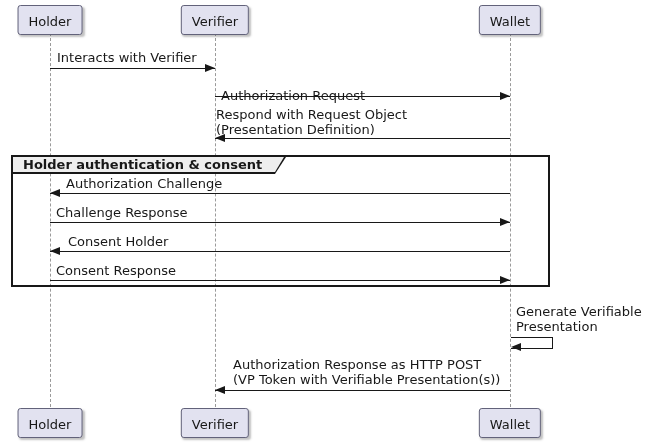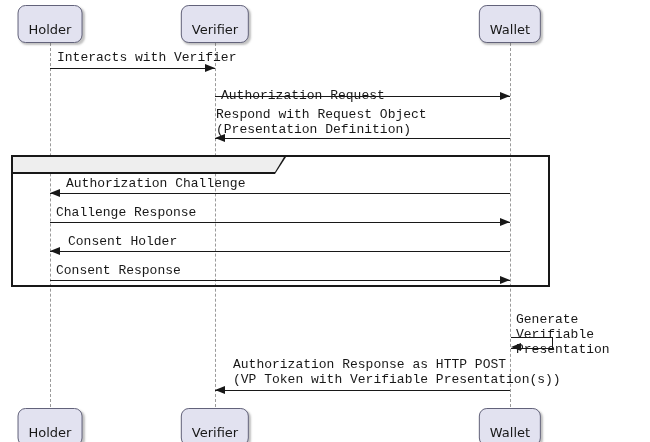--- a/index.html
+++ b/index.html
@@ -4,25 +4,25 @@
 <style>
   html,body{margin:0;padding:0;background:#fff;}
   #canvas{
     position:relative;width:650px;height:442px;background:#ffffff;
     font-family:"DejaVu Sans","Liberation Sans",sans-serif;
     font-size:13px;color:#181818;overflow:hidden;
   }
   .lifeline{position:absolute;top:33px;height:374px;width:0;border-left:1px dashed #9a9a9a;}
   .actor-box{
     position:absolute;transform:translateX(-50%);
-    background:#E2E2F0;border:1px solid #62627a;border-radius:8px;
-    padding:16px 10px 5px 10px;box-shadow:2px 2px 2px rgba(80,80,80,0.35);
+    background:#E2E2F0;border:1px solid #62627a;border-radius:3px;
+    padding:8px 10px 5px 10px;box-shadow:2px 2px 2px rgba(80,80,80,0.35);
     white-space:nowrap;z-index:3;
   }
-  .msg-label{position:absolute;white-space:pre-line;line-height:15px;z-index:2;font-family:Liberation Mono, monospace;}
+  .msg-label{position:absolute;white-space:pre-line;line-height:15px;z-index:2;}
   .msg-line{position:absolute;height:0;border-top:1px solid #181818;z-index:2;}
   .head-r{position:absolute;width:0;height:0;border-top:4px solid transparent;border-bottom:4px solid transparent;border-left:10px solid #181818;z-index:2;}
   .head-l{position:absolute;width:0;height:0;border-top:4px solid transparent;border-bottom:4px solid transparent;border-right:10px solid #181818;z-index:2;}
   .frame{position:absolute;left:11px;top:155px;width:535px;height:128px;border:2px solid #181818;z-index:1;}
   .frame-tab{position:absolute;left:0;top:0;width:262px;height:15px;background:#EEEEEE;border-bottom:2px solid #181818;}
   .frame-tab-corner-dark{position:absolute;left:262px;top:0;width:0;height:0;border-top:17px solid #181818;border-right:11px solid transparent;}
   .frame-tab-corner-light{position:absolute;left:262px;top:0;width:0;height:0;border-top:15px solid #EEEEEE;border-right:9px solid transparent;}
   .frame-title{position:absolute;left:10px;top:0px;font-weight:bold;white-space:nowrap;}
   .self-loop{position:absolute;left:511px;top:337px;width:41px;height:10px;border-top:1px solid #181818;border-right:1px solid #181818;border-bottom:1px solid #181818;z-index:2;}
 </style>
@@ -32,20 +32,21 @@
 <div id="canvas">
 
   <div class="lifeline" style="left:50px"></div>
   <div class="lifeline" style="left:215px"></div>
   <div class="lifeline" style="left:510px"></div>
 
   <div class="frame">
     <div class="frame-tab"></div>
     <div class="frame-tab-corner-dark"></div>
     <div class="frame-tab-corner-light"></div>
+    <div class="frame-title">Holder authentication &amp; consent</div>
   </div>
 
   <div class="actor-box" style="left:50px;top:5px"><span>Holder</span></div>
   <div class="actor-box" style="left:215px;top:5px"><span>Verifier</span></div>
   <div class="actor-box" style="left:510px;top:5px"><span>Wallet</span></div>
 
   <div class="actor-box" style="left:50px;top:408px"><span>Holder</span></div>
   <div class="actor-box" style="left:215px;top:408px"><span>Verifier</span></div>
   <div class="actor-box" style="left:510px;top:408px"><span>Wallet</span></div>
 
@@ -86,21 +87,21 @@
     <div class="head-l" style="left:50px;top:247px"></div>
   </div>
 
   <div>
     <div class="msg-label" style="left:56px;top:263px">Consent Response</div>
     <div class="msg-line" style="left:50px;top:280px;width:460px"></div>
     <div class="head-r" style="left:500px;top:276px"></div>
   </div>
 
   <div>
-    <div class="msg-label" style="left:516px;top:312px">Generate Verifiable
+    <div class="msg-label" style="left:516px;top:304px">Generate Verifiable
 Presentation</div>
     <div class="self-loop"></div>
     <div class="head-l" style="left:511px;top:343px"></div>
   </div>
 
   <div>
     <div class="msg-label" style="left:233px;top:357px">Authorization Response as HTTP POST
 (VP Token with Verifiable Presentation(s))</div>
     <div class="msg-line" style="left:215px;top:390px;width:295px"></div>
     <div class="head-l" style="left:215px;top:386px"></div>

